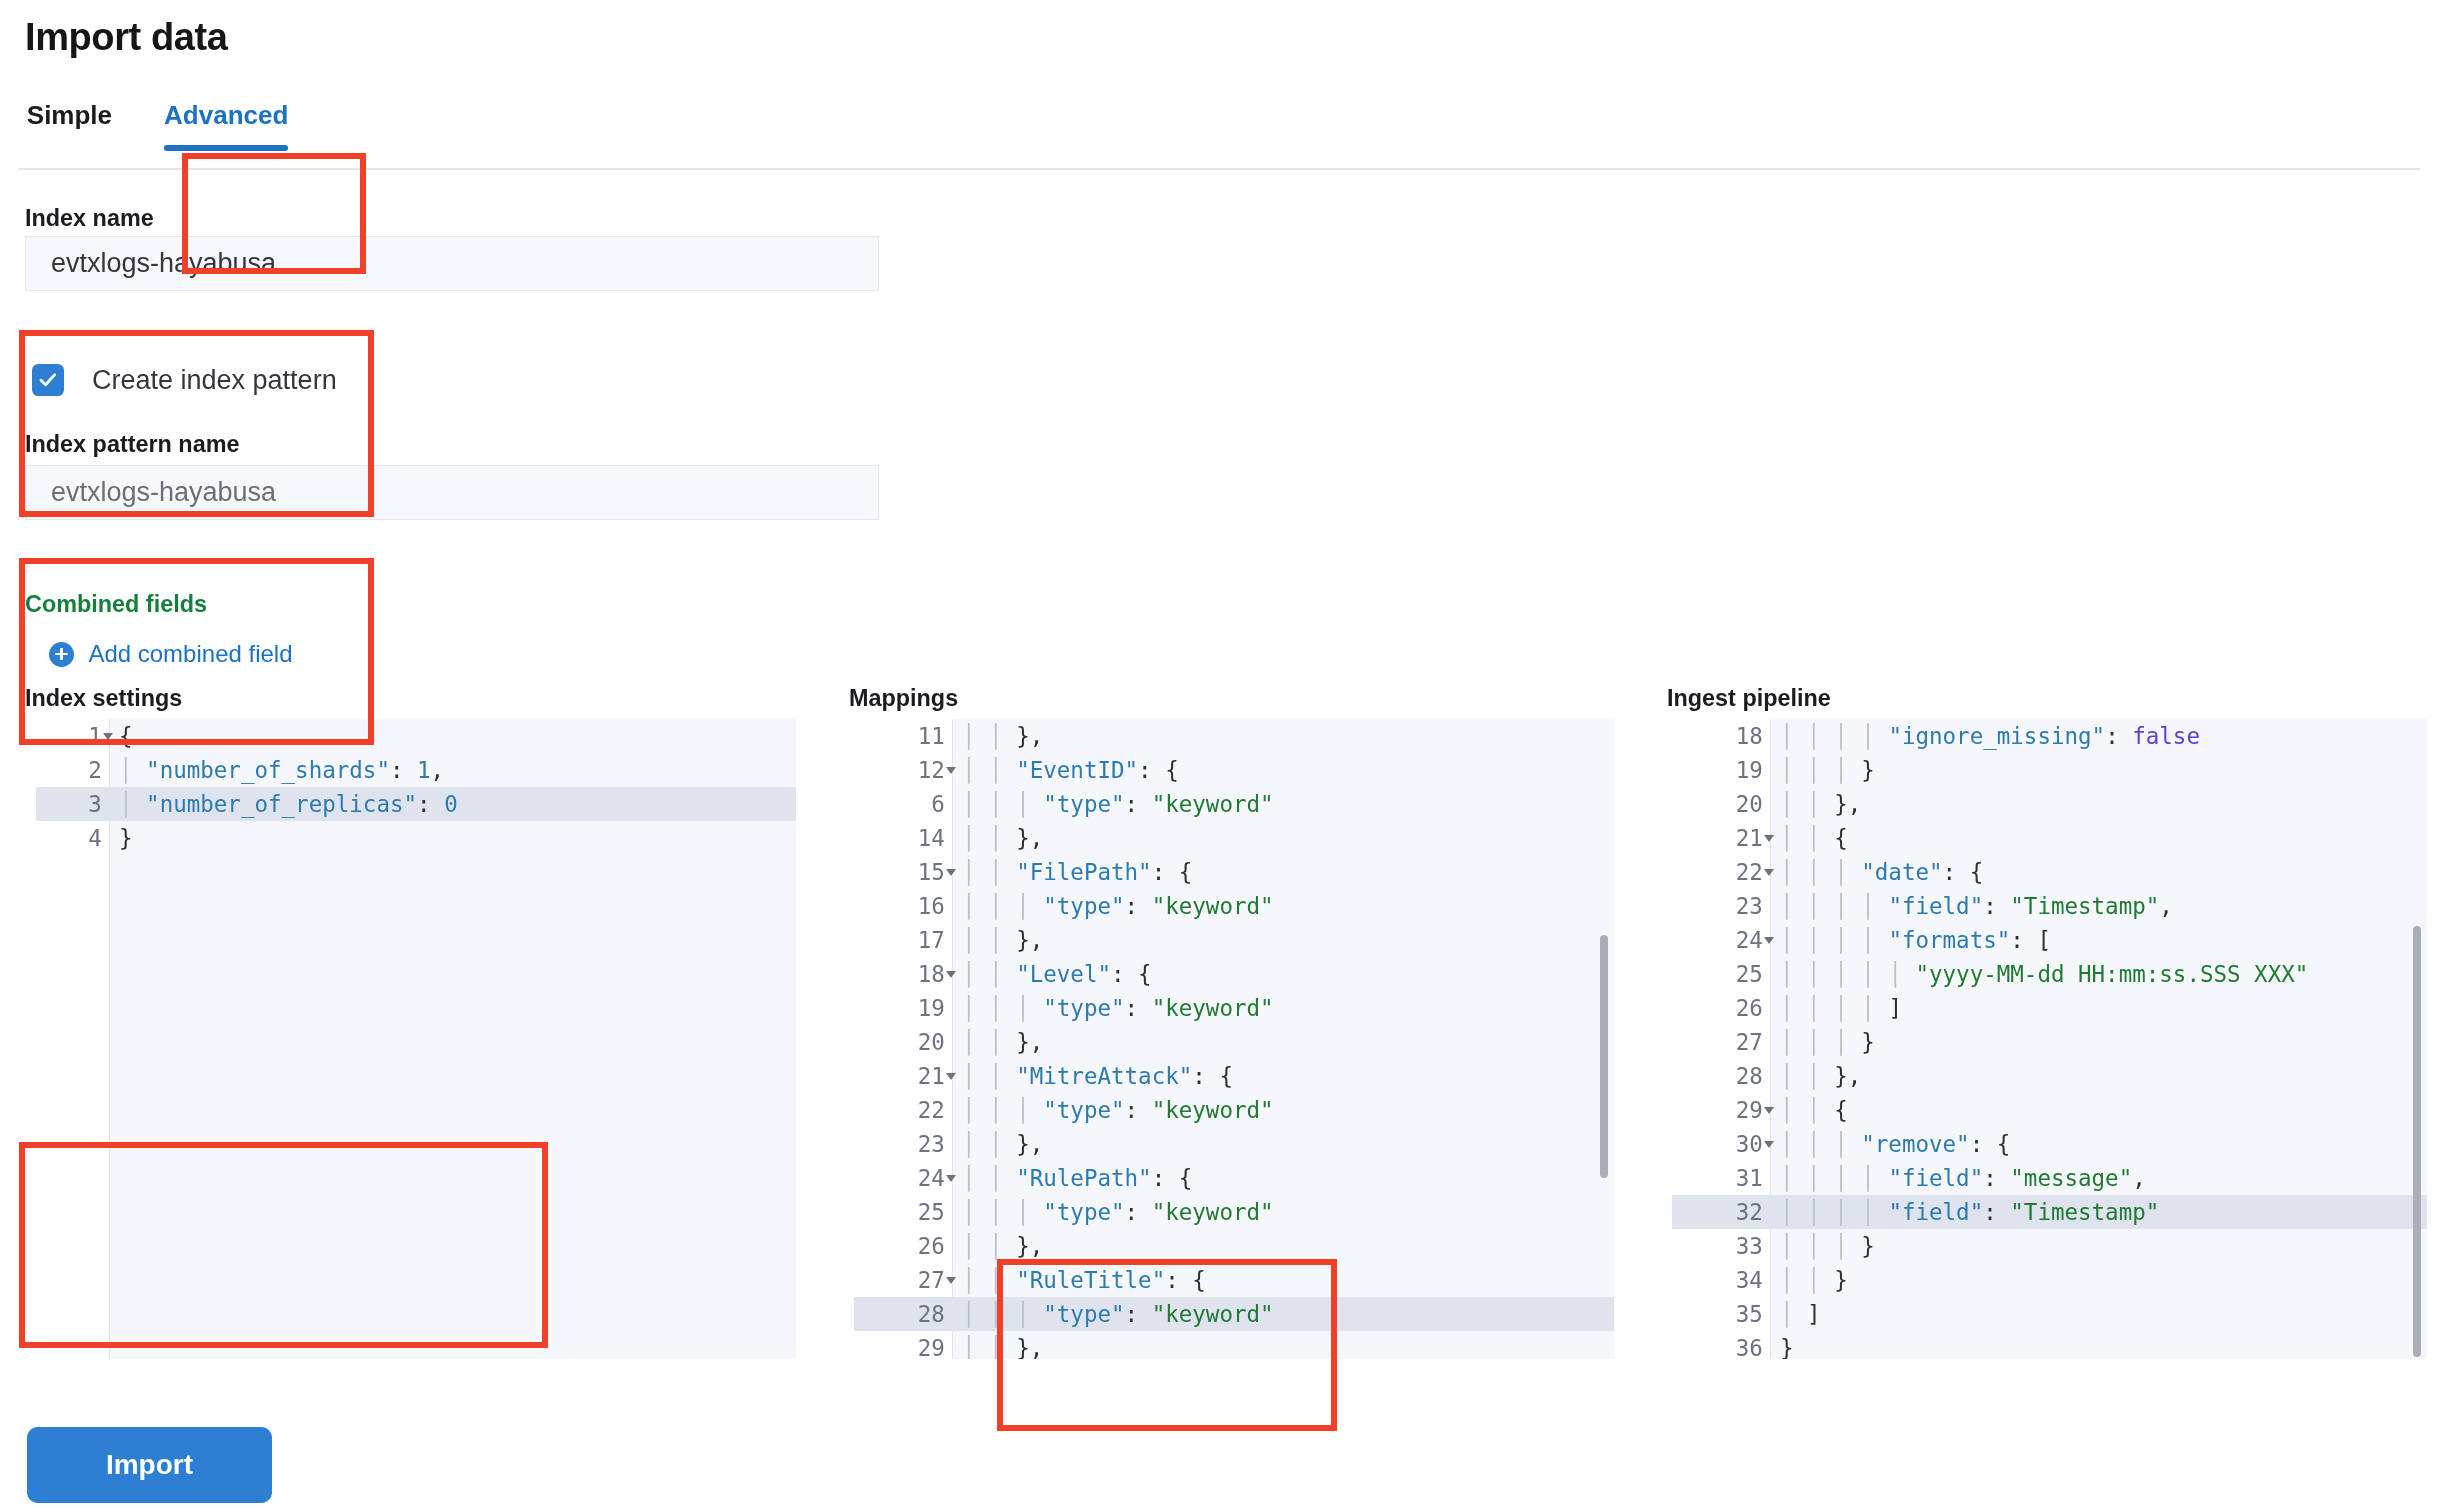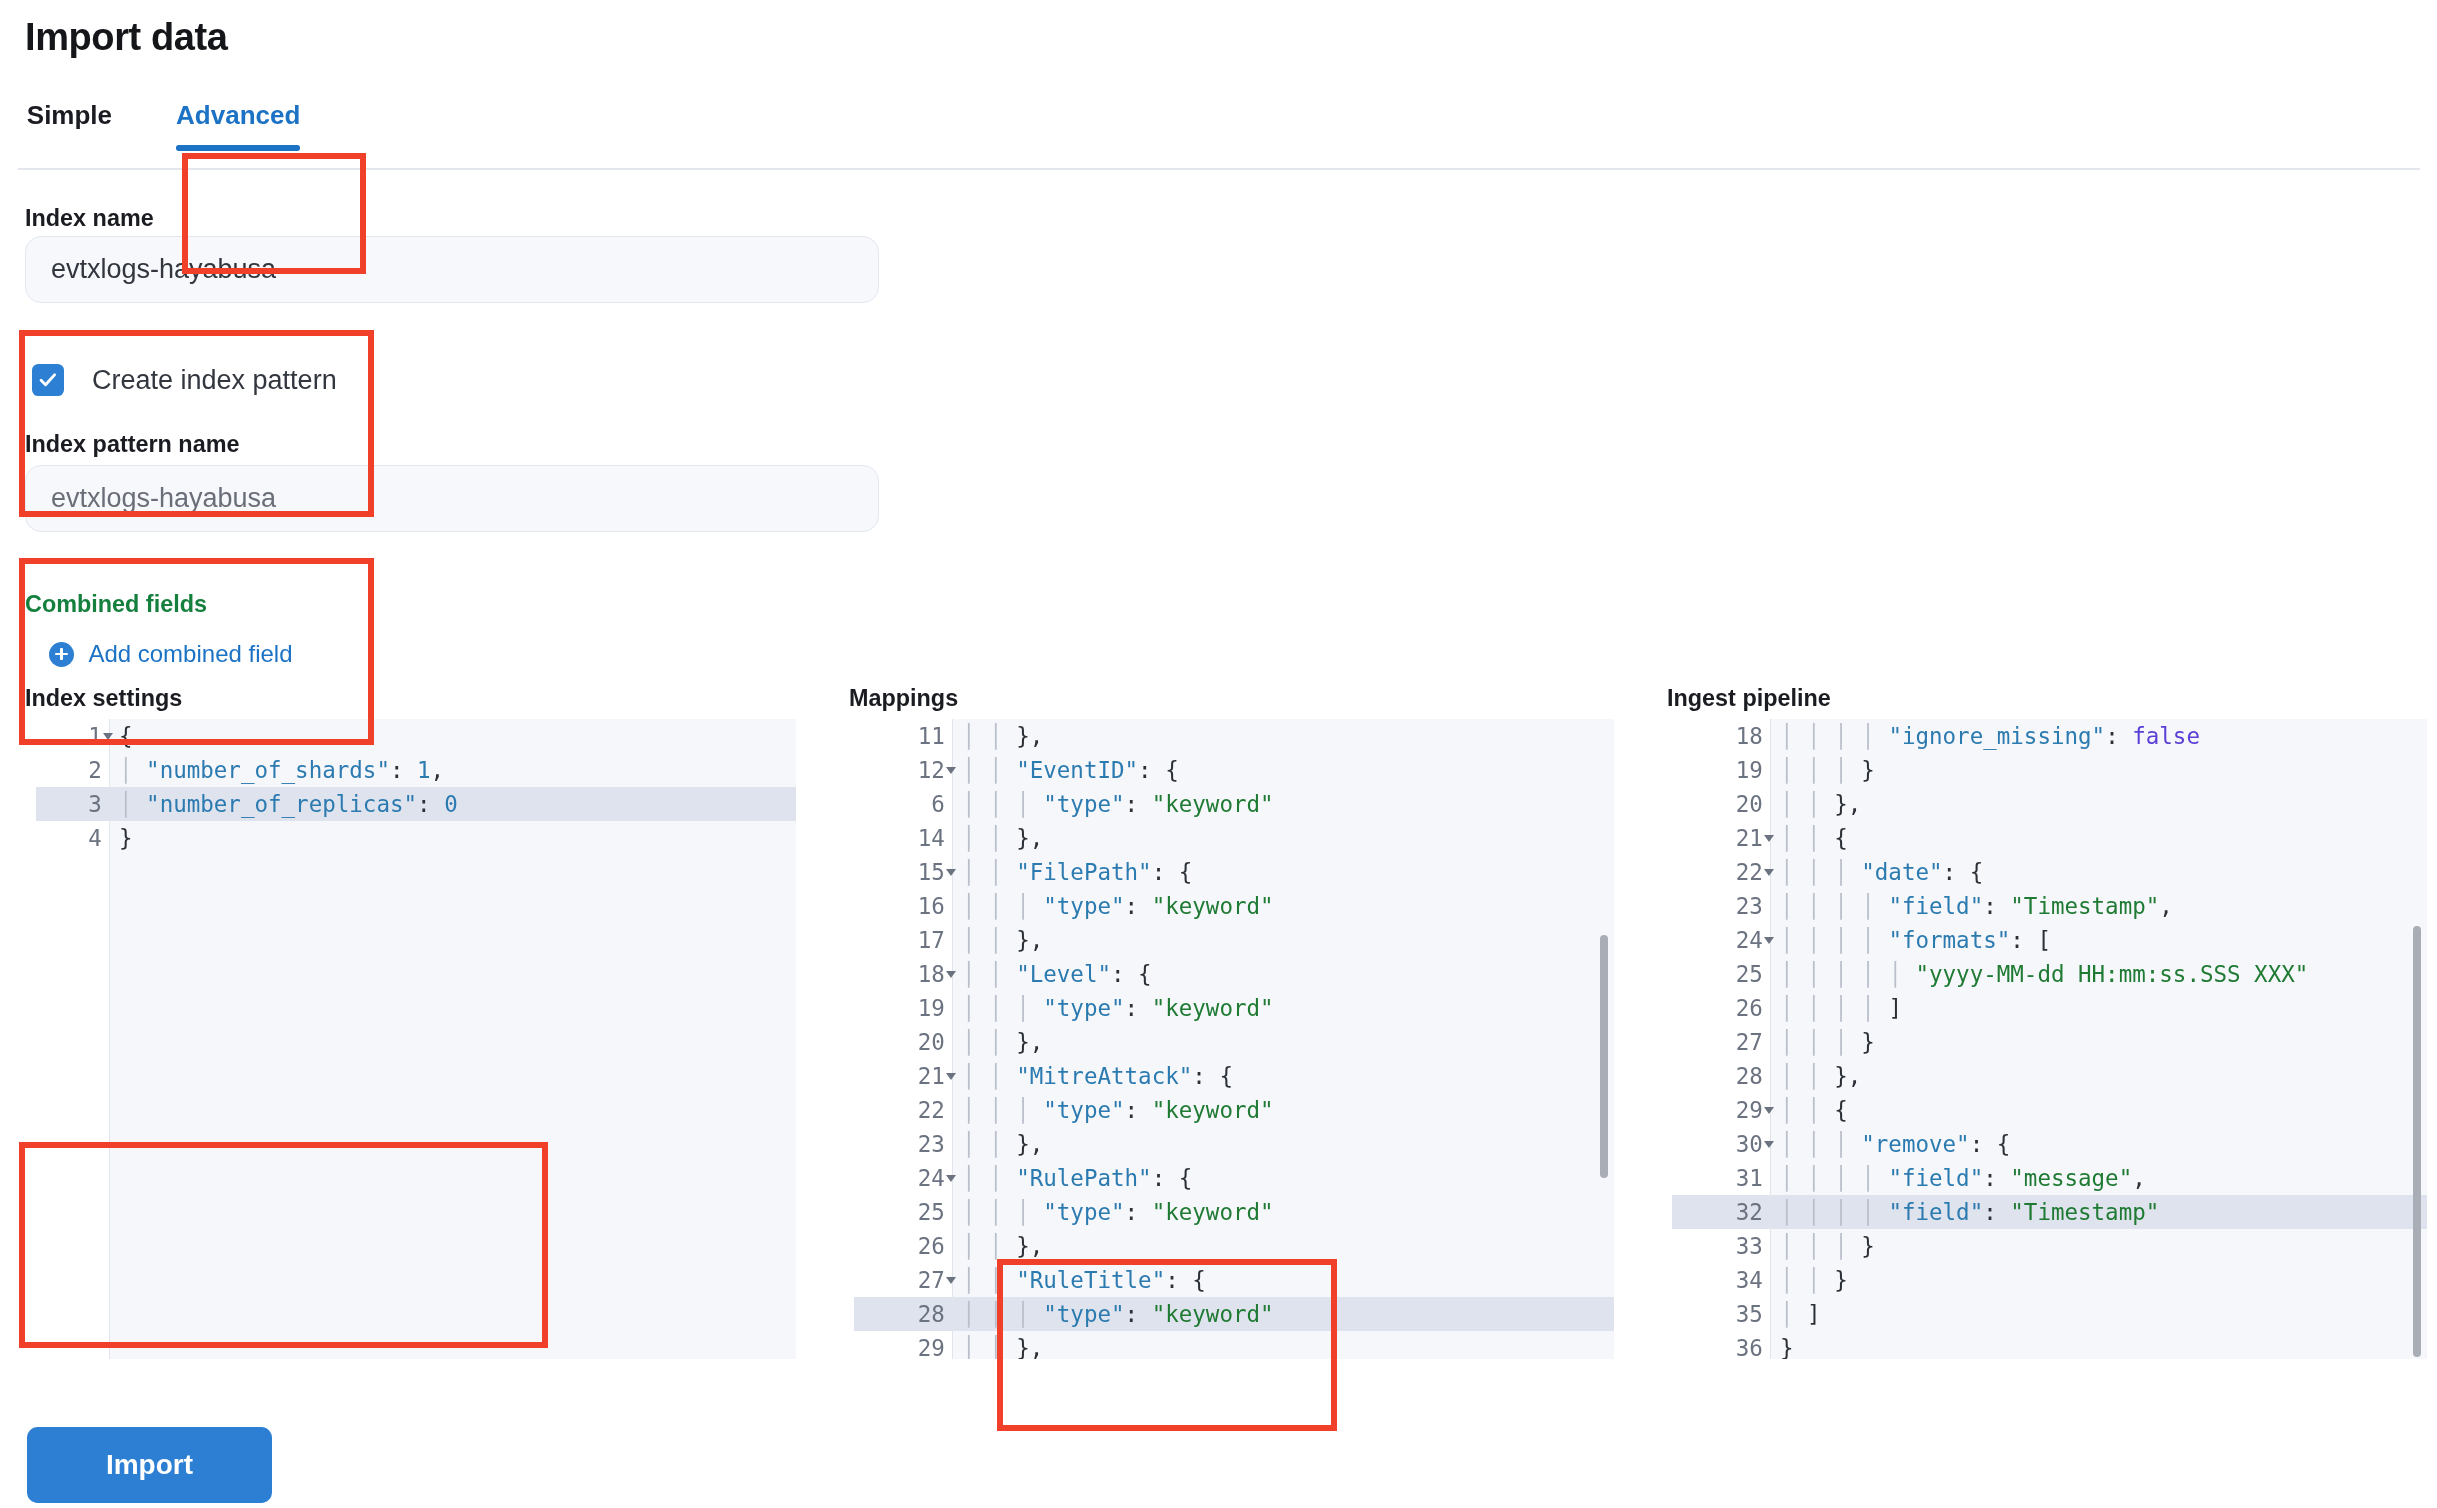--- a/index.html
+++ b/index.html
@@ -23,21 +23,21 @@
     letter-spacing: -0.4px;
     color: #14161a;
   }
 
   
   .tabs {
     position: absolute;
     left: 25px; top: 96px;
     display: flex;
     align-items: center;
-    gap: 12px;
+    gap: 0px;
   }
   .tab {
     font-size: 26px;
     font-weight: 700;
     padding: 3.6px 25px 20px 1.8px;
     color: #1a1c21;
     position: relative;
     cursor: pointer;
   }
   .tab.t-adv { padding-left: 27px; padding-right: 27px; }
@@ -59,24 +59,24 @@
 
   
   .field-label {
     position: absolute;
     font-size: 23.4px;
     font-weight: 700;
     color: #1a1c21;
   }
   .text-input {
     position: absolute;
-    height: 67px;
+    height: 55px;
     background: #f7f8fc;
     border: 0.9px solid #e4e7f0;
-    border-radius: 16px;
+    border-radius: 0;
     display: flex;
     align-items: center;
     padding-left: 25px;
     font-size: 27px;
     color: #32363e;
     cursor: text;
   }
   .text-input.muted { color: #6a6e78; }
 
   

